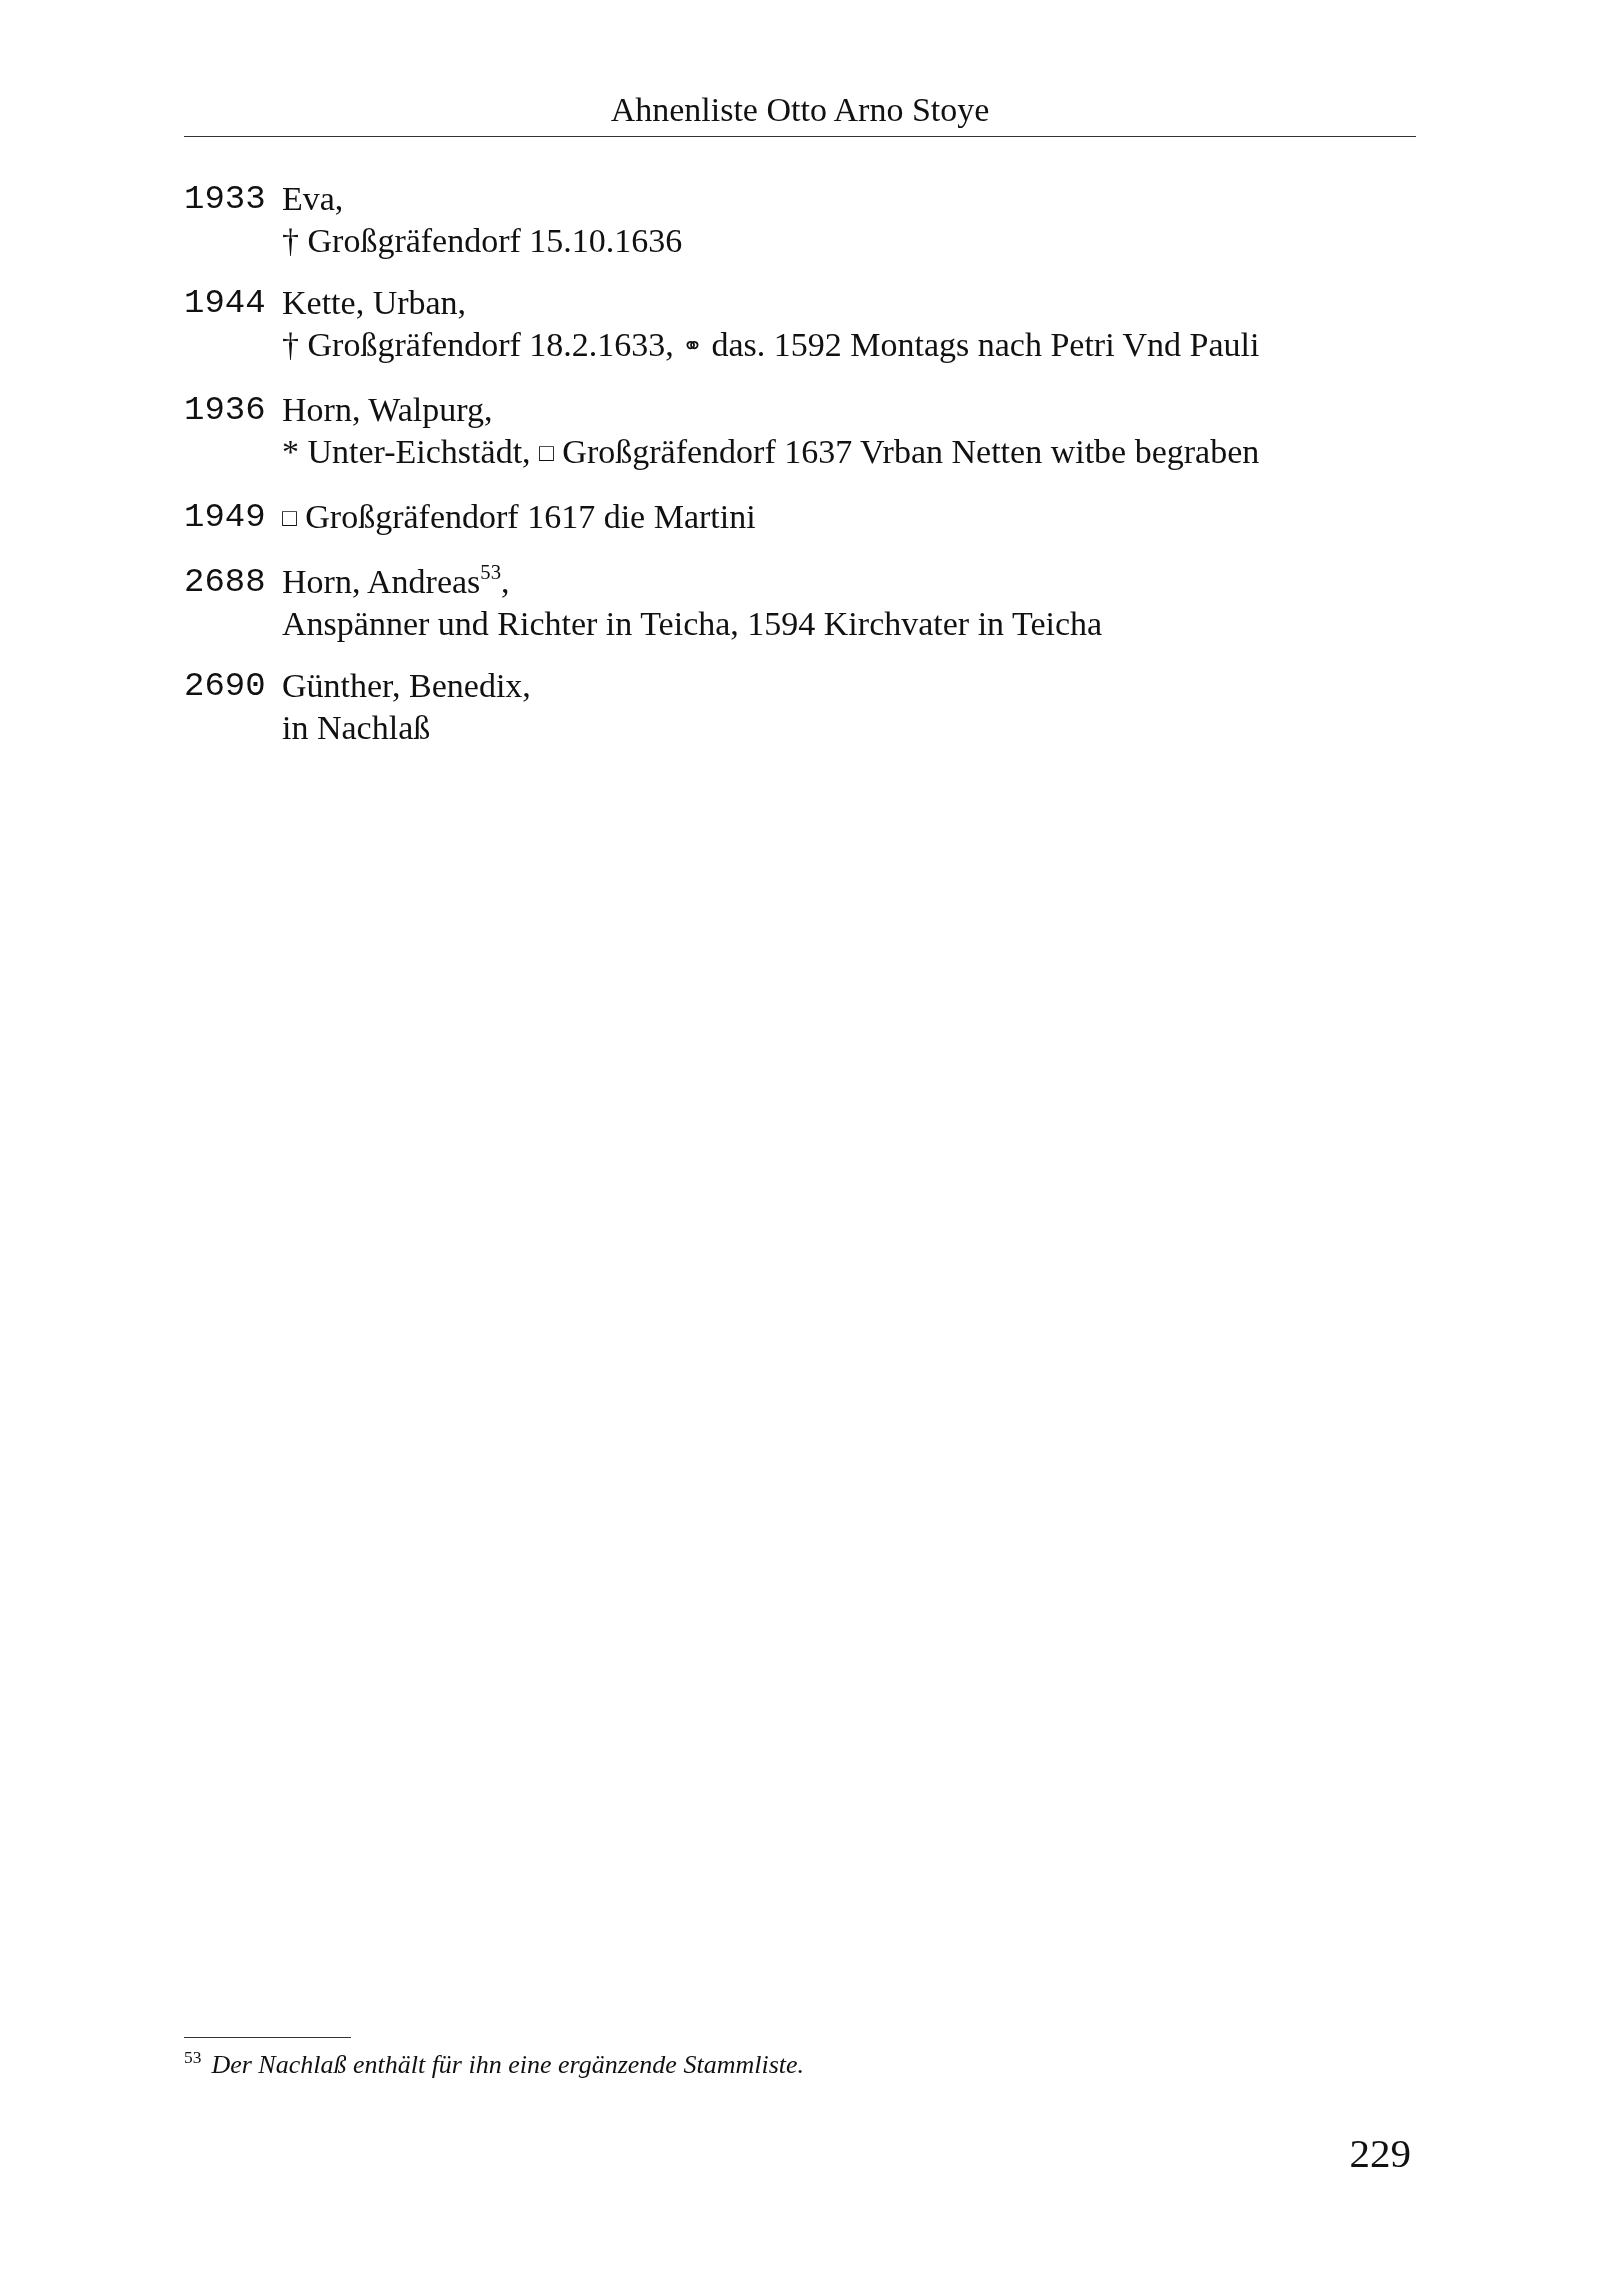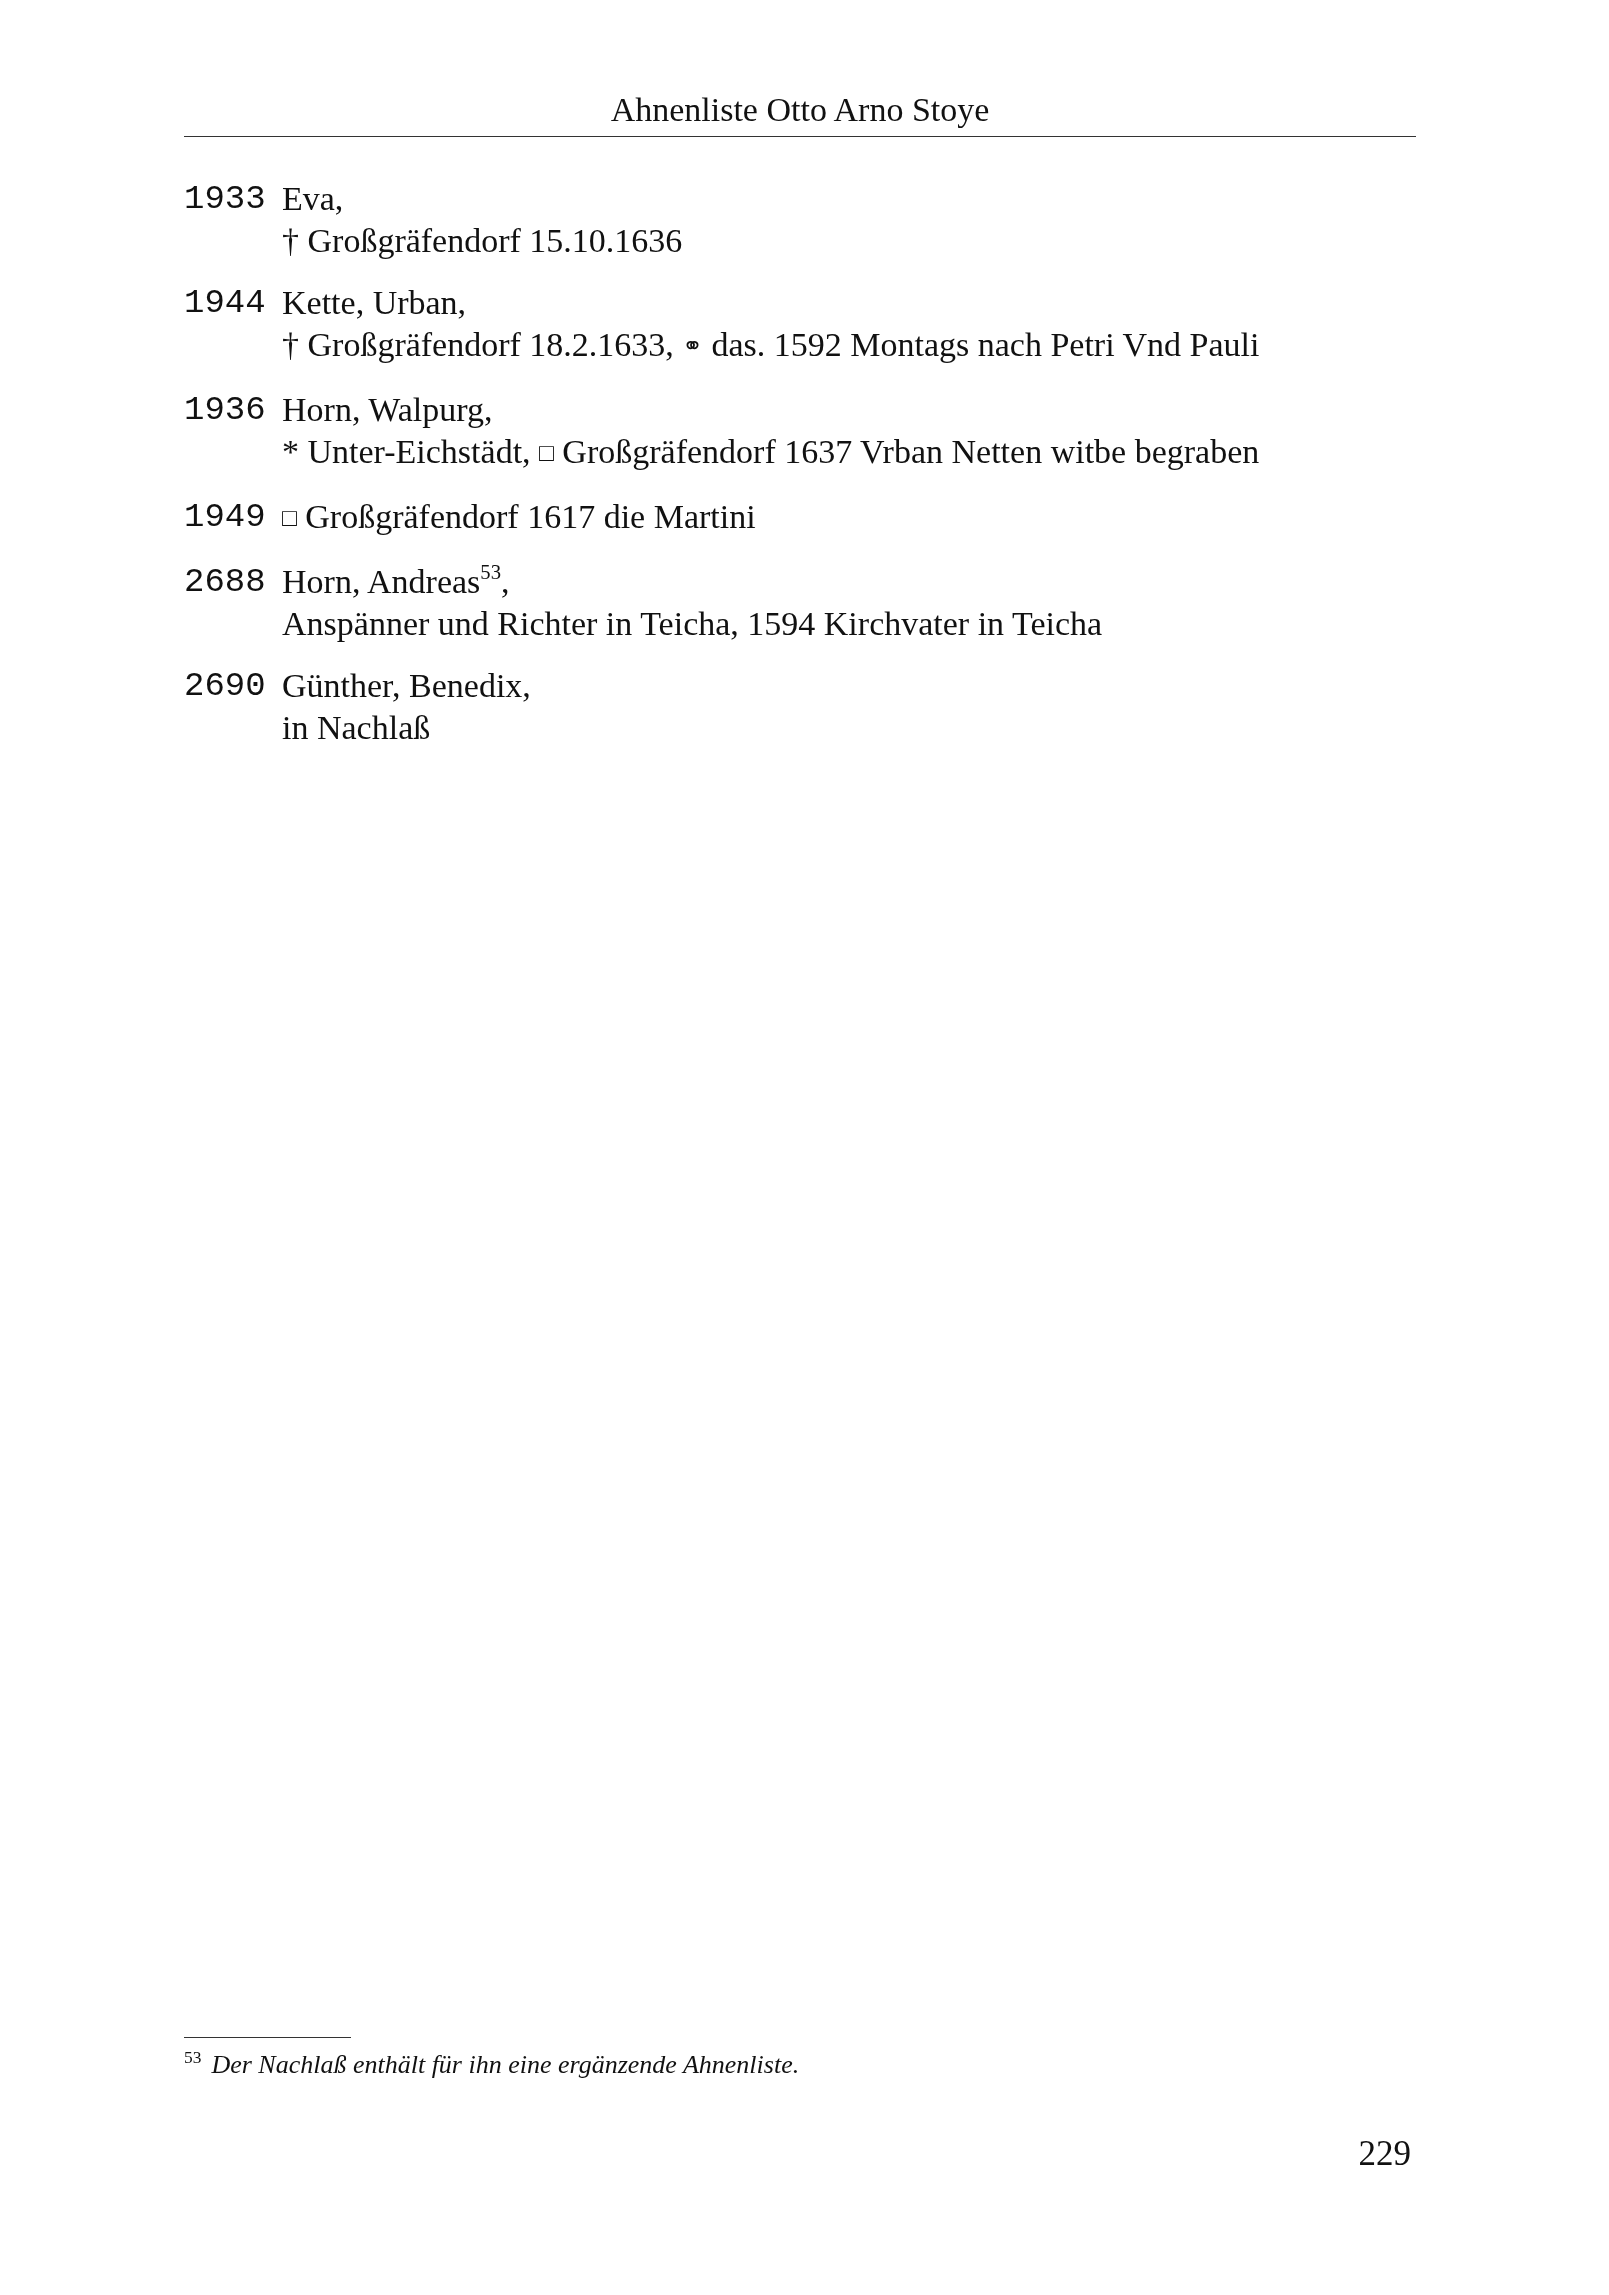--- a/index.html
+++ b/index.html
@@ -27,21 +27,21 @@
     height: 0; border-top: 1.7px solid #333333;
   }
   .footnote {
     position: absolute; left: 184px; top: 2048px; font-size: 26px; line-height: 33px;
     white-space: nowrap;
   }
   .footnote .fn-num { font-size: 17.4px; vertical-align: super; line-height: 0; margin-right: 10px; }
   .footnote .fn-text { font-style: italic; }
   .page-number {
     position: absolute; left: 1324px; width: 87px; top: 2133px;
-    text-align: right; font-size: 35px; line-height: 41px;
+    text-align: right; font-size: 41px; line-height: 41px;
   }
 </style>
 </head>
 <body>
 
 <div class="running-head">Ahnenliste Otto Arno Stoye</div>
 <div class="head-rule"></div>
 
 <div class="entries">
 
@@ -90,17 +90,17 @@
     <div class="entry-body">
       <span class="entry-line">Günther, Benedix,</span>
       <span class="entry-line">in Nachlaß</span>
     </div>
   </div>
 
 </div>
 
 <div class="fn-rule"></div>
 <div class="footnote">
-  <span class="fn-num">53</span><span class="fn-text">Der Nachlaß enthält für ihn eine ergänzende Ahnenliste.</span>
+  <span class="fn-num">53</span><span class="fn-text">Der Nachlaß enthält für ihn eine ergänzende Stammliste.</span>
 </div>
 
 <div class="page-number">229</div>
 
 
 </body></html>

